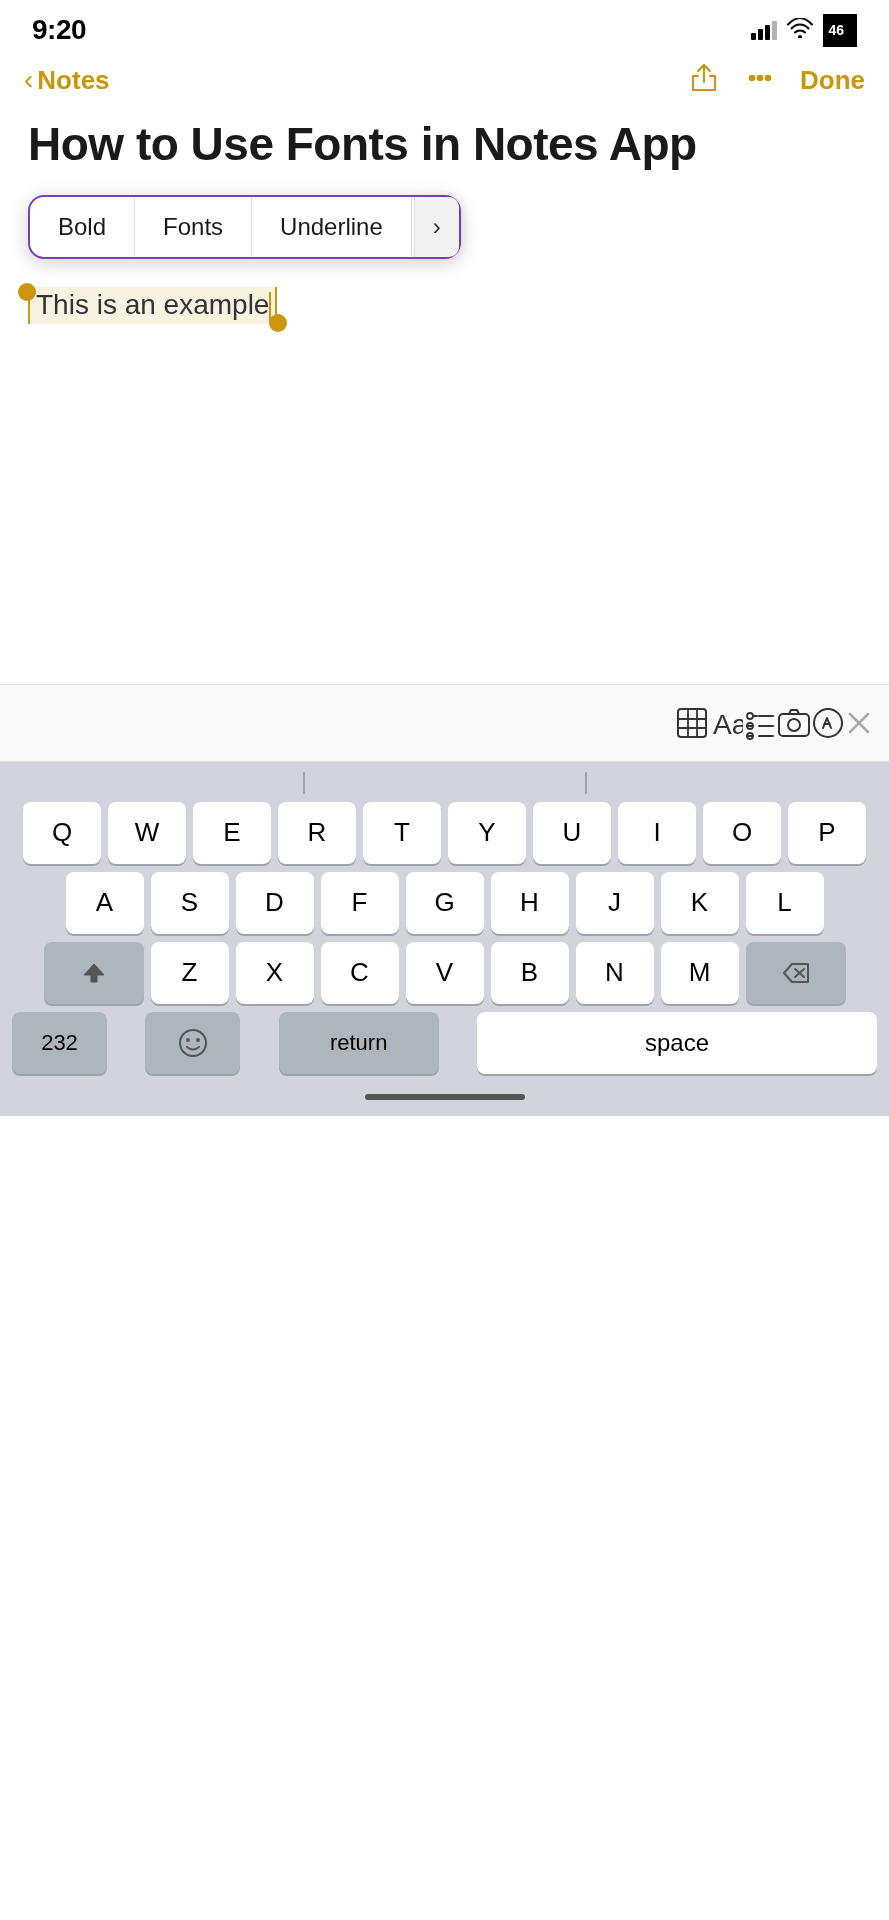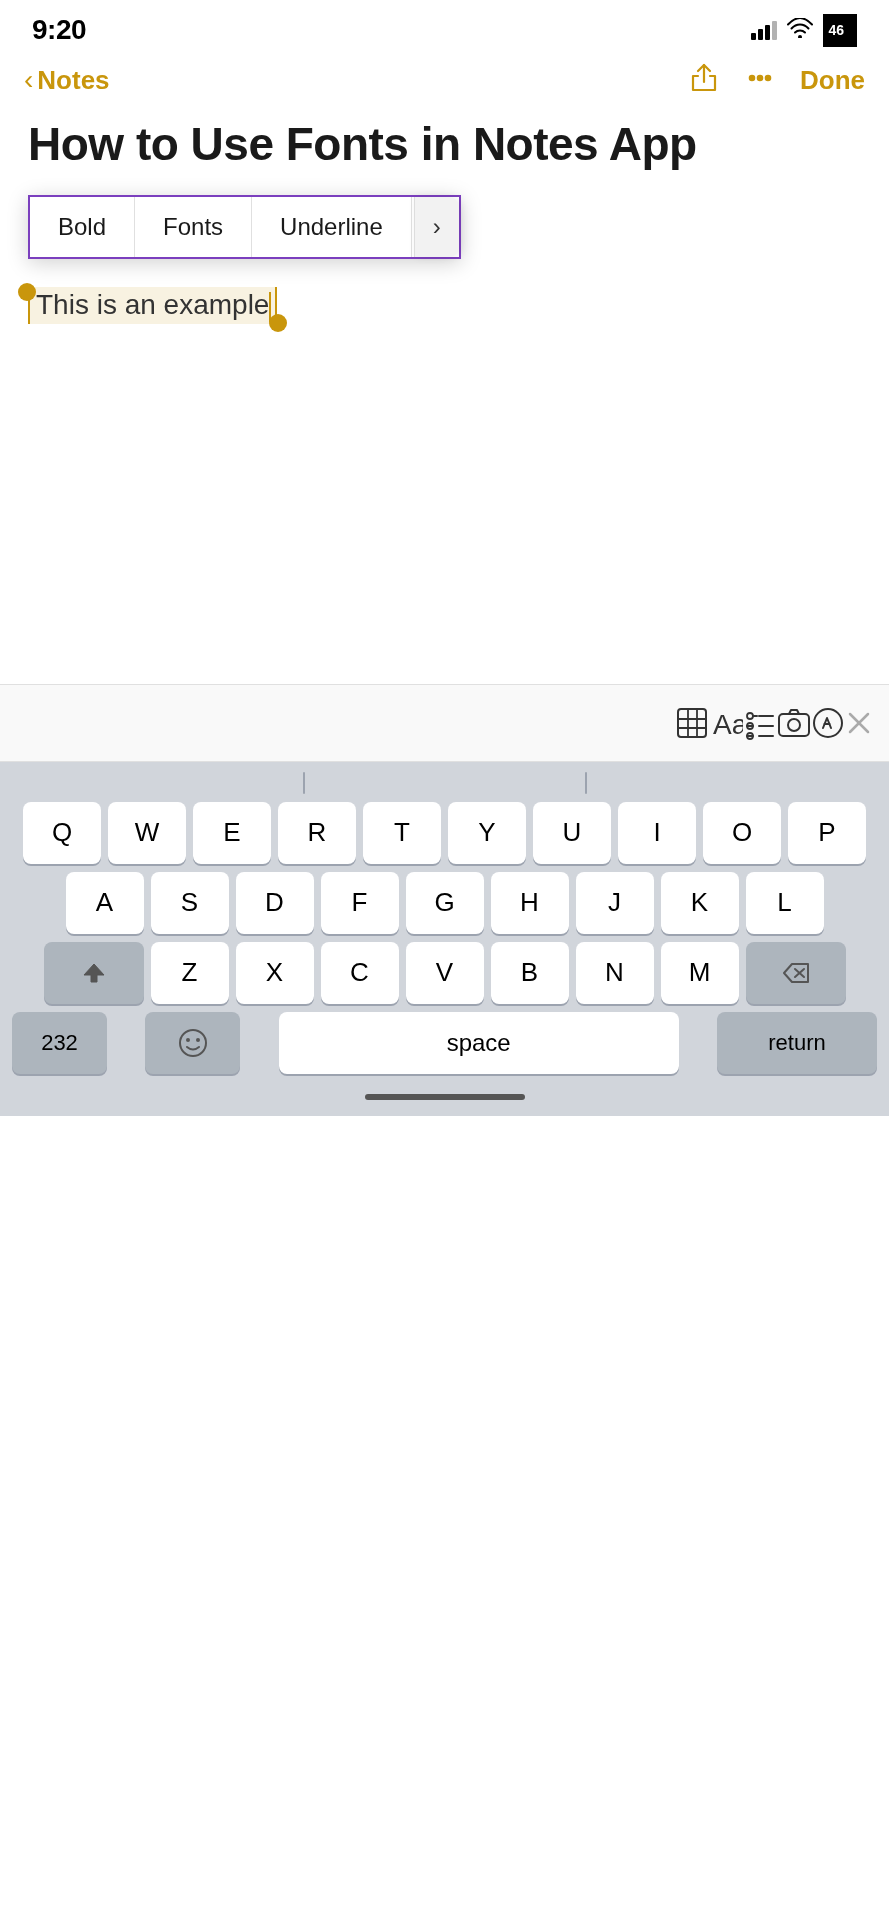--- a/index.html
+++ b/index.html
@@ -139,21 +139,21 @@
     
     .format-popup-container {
       position: relative;
       margin-bottom: 20px;
     }
     .format-popup {
       display: inline-flex;
       align-items: center;
       background: #ffffff;
       border: 2.5px solid #7B3FBE;
-      border-radius: 0;
+      border-radius: 16px;
       box-shadow: 0 4px 20px rgba(0,0,0,0.18);
       overflow: visible;
       position: relative;
       z-index: 10;
     }
     .format-btn {
       padding: 16px 28px;
       font-size: 24px;
       font-weight: 400;
       color: #1a1a1a;
@@ -547,24 +547,24 @@
       <span>232</span>
     </div>
     <div class="key key-emoji key-dark">
       <svg width="34" height="34" viewBox="0 0 34 34" fill="none">
         <circle cx="17" cy="17" r="13" stroke="#555" stroke-width="2" fill="none"></circle>
         <circle cx="12" cy="14" r="2" fill="#555"></circle>
         <circle cx="22" cy="14" r="2" fill="#555"></circle>
         <path d="M11 21 Q17 26 23 21" stroke="#555" stroke-width="2" stroke-linecap="round" fill="none"></path>
       </svg>
     </div>
+    <div class="key key-return key-dark">
+      <span>return</span>
+    </div>
     <div class="key key-space">
       <span>space</span>
     </div>
-    <div class="key key-return key-dark">
-      <span>return</span>
-    </div>
   </div>
 
   <div class="home-indicator-area">
     <div class="home-indicator"></div>
   </div>
 </div>
 
 </body></html>

